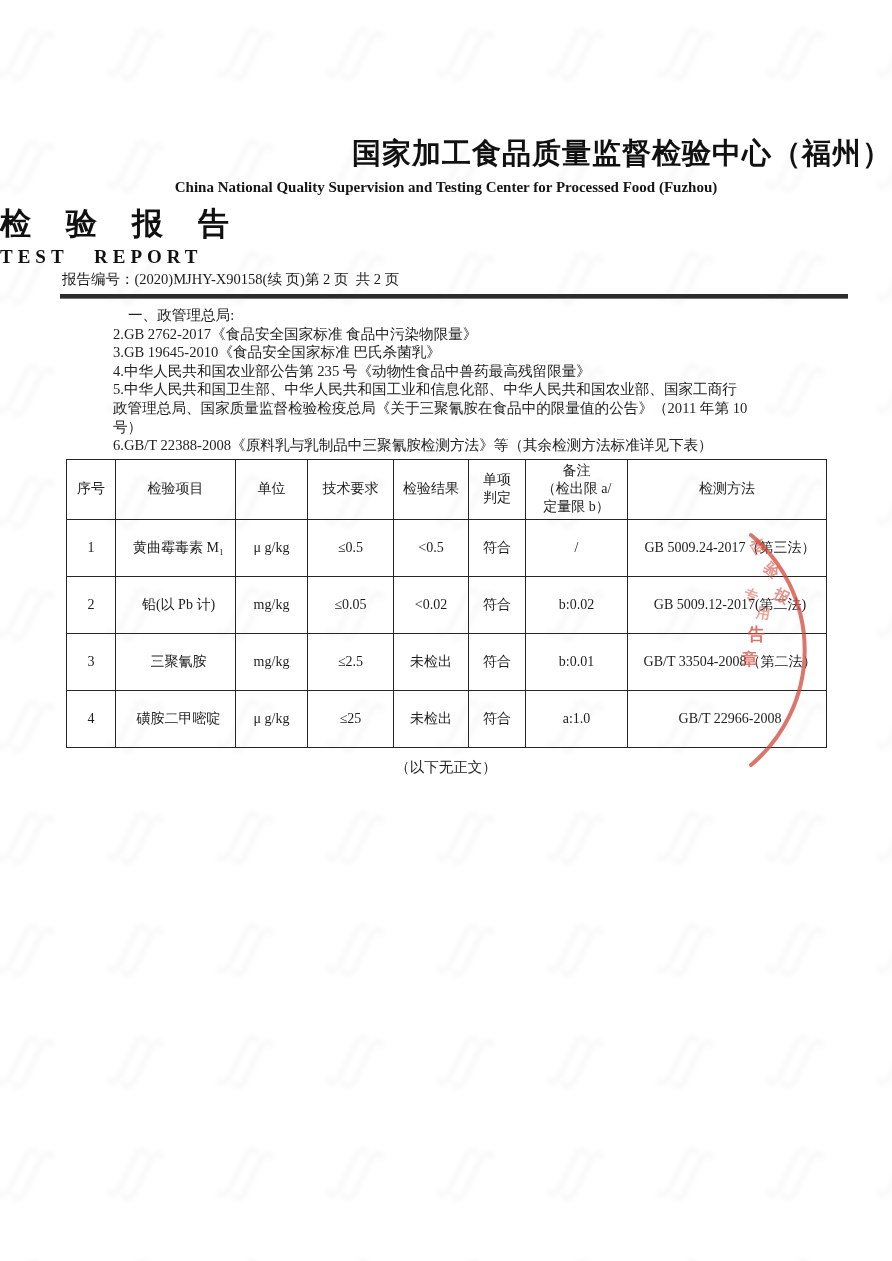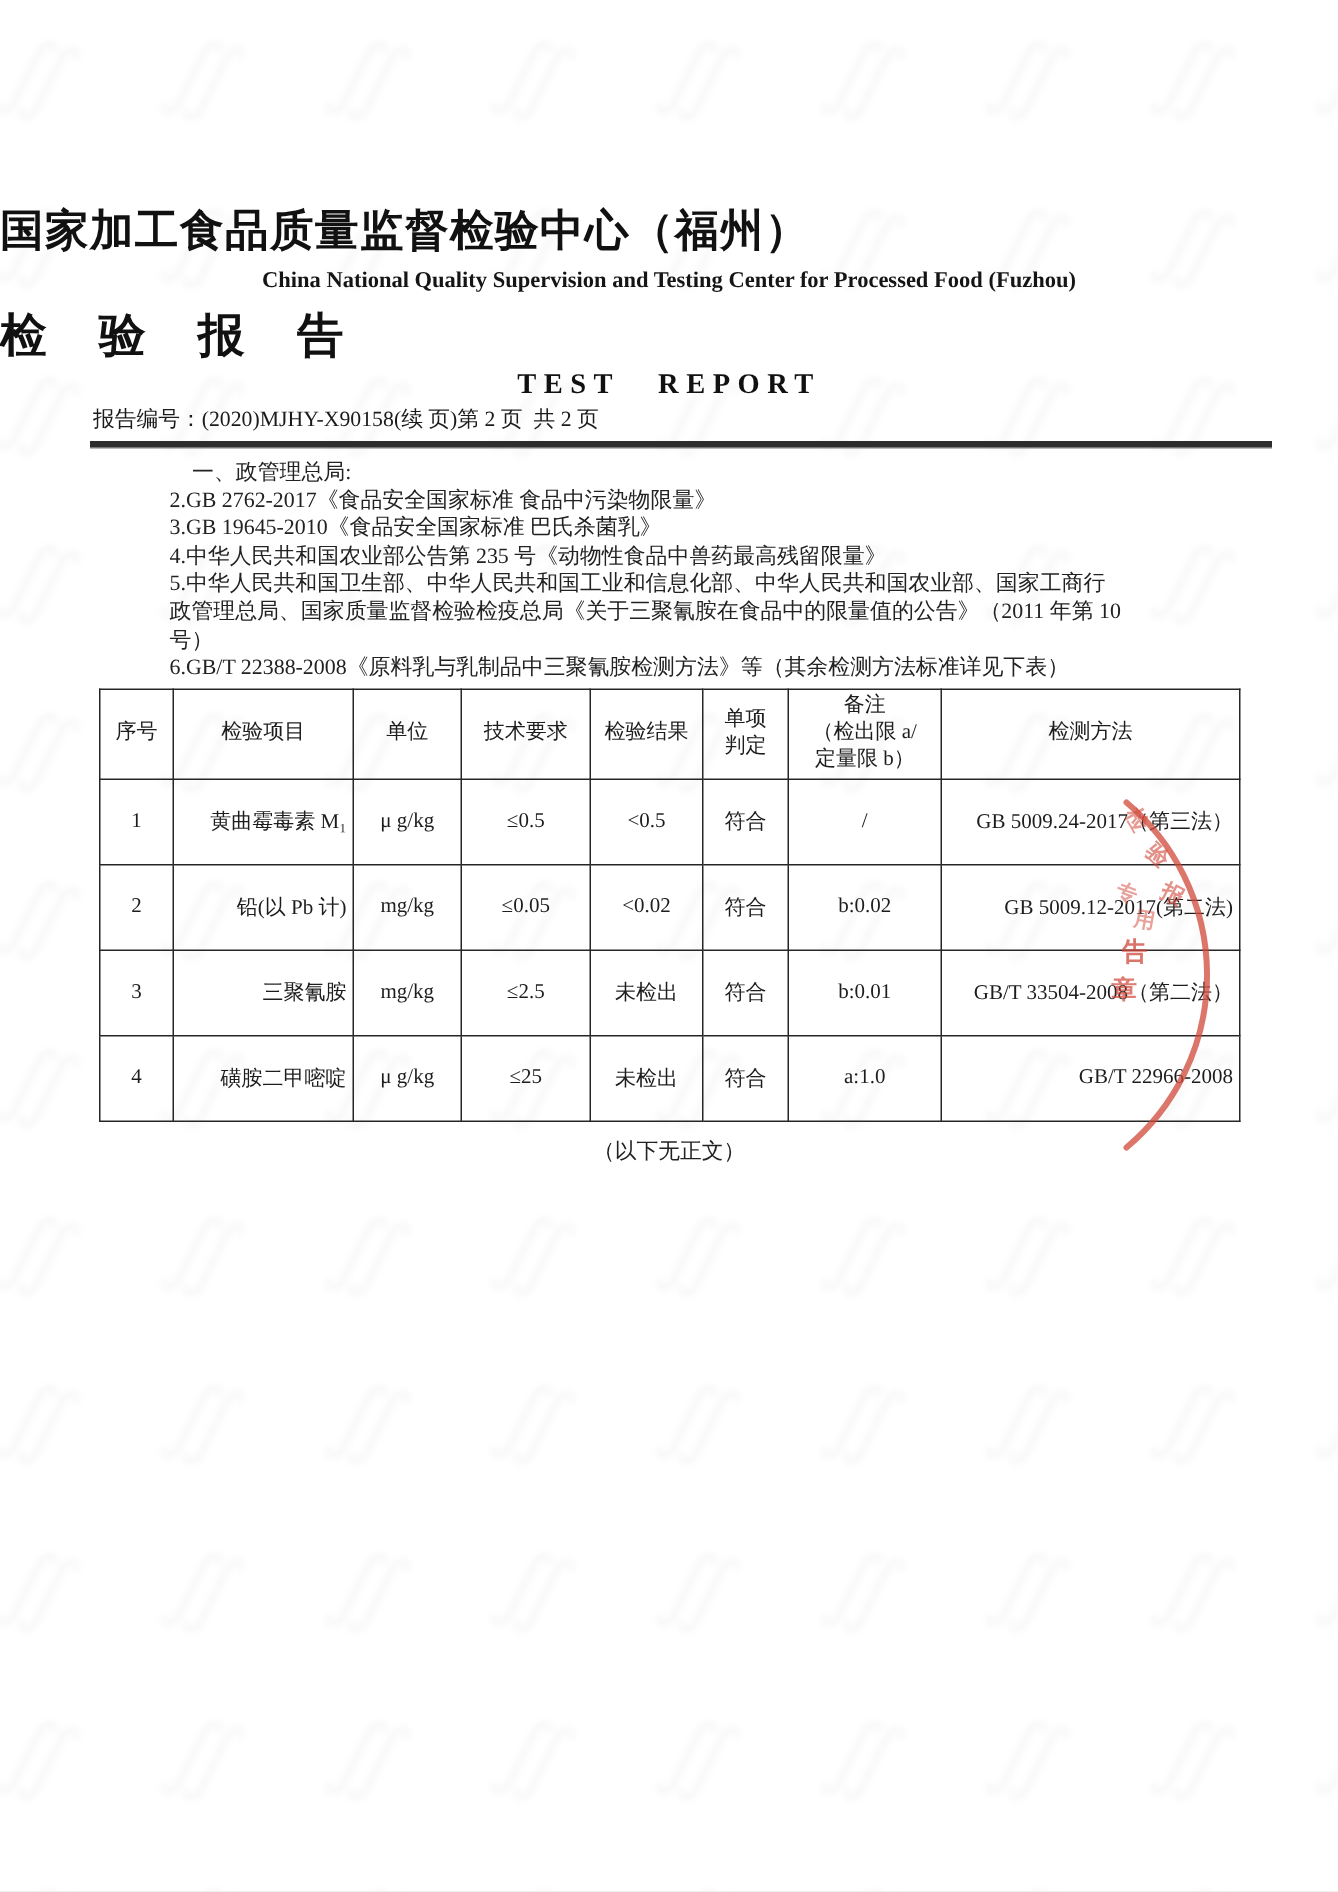--- a/index.html
+++ b/index.html
@@ -20,33 +20,33 @@
     font-size:58px;
     color:#7e8896;
     opacity:.055;
     filter:blur(2px);
     transform:rotate(14deg) skewX(-10deg);
     font-family:"DejaVu Sans",sans-serif;
   }
   
   .content{position:relative;z-index:1;padding-top:134px;}
   .org-cn{
-    margin:0;text-align:left;
+    margin:0;text-align:right;
     font-size:29px;font-weight:bold;letter-spacing:1px;color:#111;
   }
   .org-en{
     margin-top:5px;text-align:center;
     font-size:15px;font-weight:bold;color:#151515;
   }
   .title-cn{
     margin:7px 0 0 0;text-align:left;
     font-size:31px;font-weight:bold;letter-spacing:2px;color:#111;
   }
   .title-en{
-    margin-top:1px;text-align:center;
+    margin-top:1px;
     font-size:19px;font-weight:bold;letter-spacing:5px;word-spacing:16px;color:#111;
   }
   .meta-row{
     display:flex;justify-content:flex-start;align-items:flex-end;
     margin:2px 46px 0 62px;
     font-size:14.5px;color:#1b1b1b;
   }
   .meta-row span{white-space:pre;}
   .header-rule{
     height:4px;background:#2d2d2d;
@@ -61,21 +61,21 @@
     margin:4px 0 0 66px;width:760px;
     font-size:14px;color:#1d1d1d;
   }
   table.results th,table.results td{
     border:1.5px solid #262626;
     text-align:center;vertical-align:middle;
     padding:2px 4px;overflow:hidden;
   }
   table.results th{font-weight:normal;white-space:pre-line;height:55px;line-height:18px;}
   table.results td{height:52px;}
-  table.results td.al{text-align:right;padding-left:10px;}
+  table.results td.al{text-align:center;padding-left:10px;}
   .no-more{
     width:760px;margin:10px 0 0 66px;text-align:center;
     font-size:14.5px;color:#222;
   }
   
   .seal{position:absolute;left:595px;top:495px;width:235px;height:290px;z-index:2;pointer-events:none;}
   .seal svg{position:absolute;left:0;top:0;}
   .seal-char{
     position:absolute;
     color:var(--seal-color,#d0483a);

